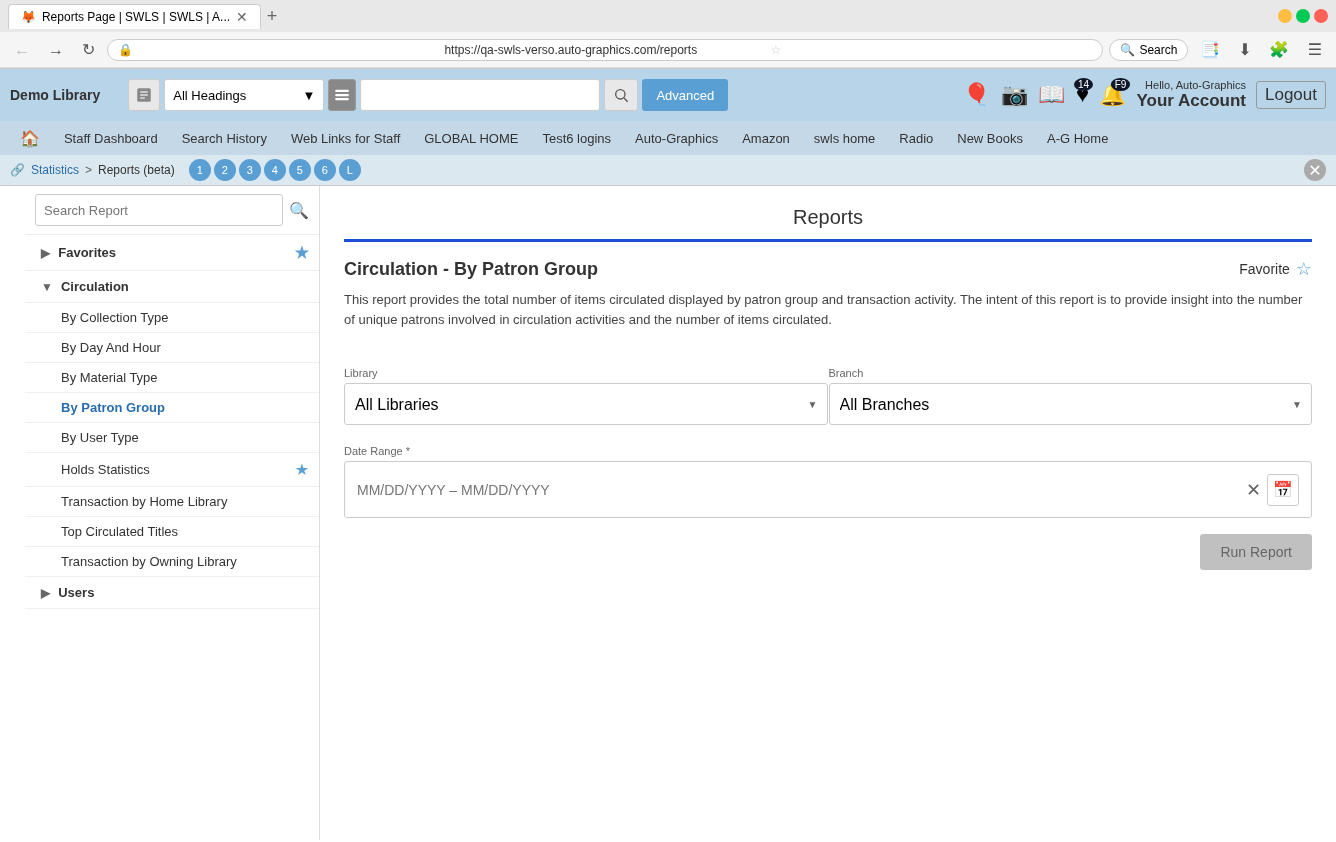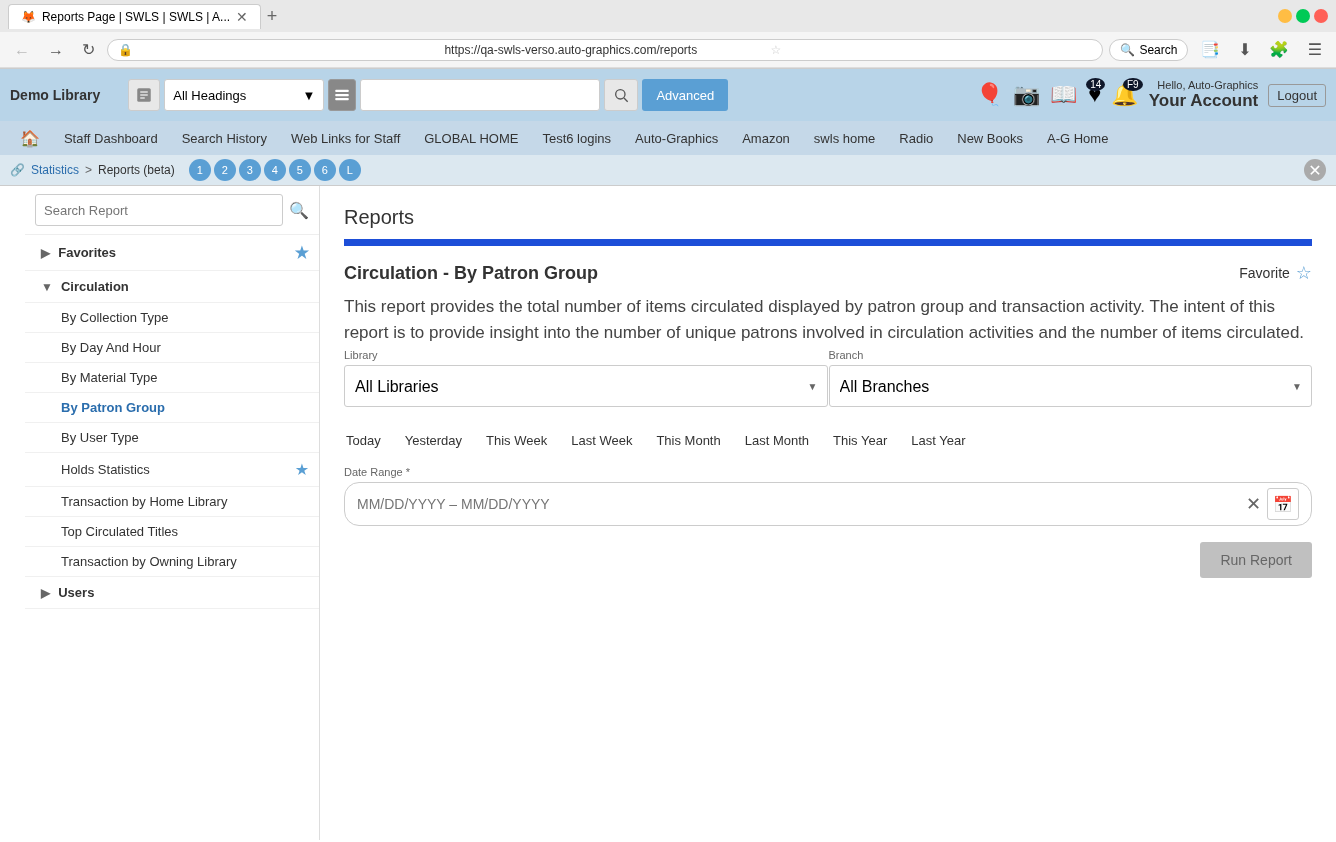--- a/index.html
+++ b/index.html
@@ -31,21 +31,21 @@
     .search-icon-btn { background: #e8e8e8; border: 1px solid #ccc; border-radius: 3px; padding: 4px; cursor: pointer; width: 32px; height: 32px; display: flex; align-items: center; justify-content: center; }
     .search-dropdown { border: 1px solid #ccc; border-radius: 3px; padding: 4px 8px; background: #fff; height: 32px; font-size: 13px; cursor: pointer; min-width: 160px; display: flex; align-items: center; justify-content: space-between; }
     .search-input { border: 1px solid #ccc; border-radius: 3px; padding: 4px 8px; flex: 1; height: 32px; font-size: 13px; background: #fff; }
     .search-go-btn { background: #e8e8e8; border: 1px solid #ccc; border-radius: 3px; padding: 4px 8px; cursor: pointer; height: 32px; display: flex; align-items: center; justify-content: center; }
     .advanced-btn { background: #5a9fd4; color: #fff; border: none; border-radius: 3px; padding: 6px 14px; font-size: 13px; cursor: pointer; height: 32px; }
     .header-icons { margin-left: auto; display: flex; align-items: center; gap: 10px; }
     .header-icon { cursor: pointer; display: flex; flex-direction: column; align-items: center; font-size: 10px; color: #333; }
     .badge { background: #0f172a; color: #fff; border-radius: 50%; font-size: 10px; padding: 1px 4px; position: absolute; top: -4px; right: -4px; }
     .icon-wrap { position: relative; display: inline-flex; }
     .user-section { display: flex; flex-direction: column; align-items: flex-end; font-size: 11px; }
-    .logout-btn { background: none; border: 1px solid #999; border-radius: 3px; padding: 3px 8px; cursor: pointer; font-size: 13px; color: #333; }
+    .logout-btn { background: none; border: 1px solid #999; border-radius: 3px; padding: 3px 8px; cursor: pointer; font-size: 17px; color: #333; }
 
     
     .nav-bar { background: #c5d8e8; display: flex; align-items: center; padding: 0 10px; height: 34px; gap: 4px; font-size: 13px; flex-wrap: nowrap; overflow: hidden; }
     .nav-item { padding: 4px 10px; cursor: pointer; color: #333; white-space: nowrap; border-radius: 3px; }
     .nav-home { font-size: 16px; }
 
     
     .breadcrumb-bar { background: #dce8f0; display: flex; align-items: center; padding: 4px 10px; gap: 6px; font-size: 12px; border-bottom: 1px solid #ccc; }
     .breadcrumb-link { color: #2a6dad; cursor: pointer; text-decoration: none; }
     .breadcrumb-sep { color: #666; }
@@ -67,42 +67,42 @@
     .sidebar-item.section-header { font-weight: bold; color: #333; }
     .sidebar-chevron { margin-right: 8px; color: #666; font-size: 12px; }
     .sidebar-label { flex: 1; font-size: 13px; color: #333; }
     .sidebar-star { color: #5a9fd4; cursor: pointer; font-size: 16px; }
     .sidebar-star.filled { color: #5a9fd4; }
     .sidebar-subitem { padding: 7px 10px 7px 36px; cursor: pointer; border-bottom: 1px solid #f0f0f0; font-size: 13px; color: #333; }
     .sidebar-subitem.active { color: #2a6dad; font-weight: bold; }
 
     
     .content { flex: 1; padding: 20px 24px; overflow-y: auto; }
-    .content-title { font-size: 20px; font-weight: normal; color: #333; margin-bottom: 16px; border-bottom: 7px solid #1d4ed8; padding-bottom: 10px; }
+    .content-title { font-size: 20px; font-weight: normal; color: #333; margin-bottom: 16px; border-bottom: 3px solid #1d4ed8; padding-bottom: 10px; text-align: center; }
     .report-title-bar { display: flex; align-items: center; justify-content: space-between; margin-bottom: 10px; }
     .report-title { font-size: 18px; font-weight: bold; color: #333; }
     .favorite-btn { display: flex; align-items: center; gap: 6px; background: none; border: none; cursor: pointer; color: #333; font-size: 14px; }
     .favorite-star { font-size: 18px; color: #5a9fd4; }
-    .report-desc { font-size: 17px; color: #444; line-height: 1.5; margin-bottom: 4px; }
+    .report-desc { font-size: 13px; color: #444; line-height: 1.5; margin-bottom: 38px; }
 
     
     .form-row { display: flex; gap: 1px; margin-bottom: 20px; }
     .form-field { flex: 1; }
     .form-field label { font-size: 11px; color: #666; display: block; margin-bottom: 4px; }
     .form-select-wrapper { position: relative; }
     .form-select-wrapper::after { content: '▼'; position: absolute; right: 10px; top: 50%; transform: translateY(-50%); color: #666; font-size: 10px; pointer-events: none; }
     .form-select-wrapper select { width: 100%; border: 1px solid #ccc; border-radius: 3px; padding: 8px 10px; font-size: 16px; background: #fff; appearance: none; cursor: pointer; height: 42px; }
 
     
     .date-tabs { display: flex; gap: 20px; margin-bottom: 10px; }
     .date-tab { padding: 6px 2px; font-size: 13px; cursor: pointer; color: #333; border-bottom: 2px solid transparent; }
 
     
     .date-range-label { font-size: 11px; color: #666; margin-bottom: 4px; }
-    .date-range-field { display: flex; align-items: center; border: 1px solid #ccc; border-radius: 15px; padding: 8px 12px; background: #fff; height: 44px; }
+    .date-range-field { display: flex; align-items: center; border: 1px solid #ccc; border-radius: 3px; padding: 8px 12px; background: #fff; height: 57px; }
     .date-range-input { flex: 1; font-size: 14px; color: #bbb; border: none; outline: none; background: none; }
     .date-clear-btn { background: none; border: none; cursor: pointer; color: #666; font-size: 18px; margin-right: 6px; }
     .date-cal-btn { background: none; border: 1px solid #ccc; border-radius: 3px; padding: 4px; cursor: pointer; font-size: 16px; width: 32px; height: 32px; display: flex; align-items: center; justify-content: center; }
 
     
     .run-report-row { display: flex; justify-content: flex-end; margin-top: 16px; }
     .run-report-btn { background: #c0c0c0; color: #666; border: none; border-radius: 3px; padding: 10px 20px; font-size: 14px; cursor: pointer; }
 
     
     .sidebar::-webkit-scrollbar { width: 8px; }
@@ -315,30 +315,20 @@
       <div class="form-field">
         <label>Branch</label>
         <div class="form-select-wrapper">
           <select>
             <option>All Branches</option>
           </select>
         </div>
       </div>
     </div>
 
-    <div class="date-tabs">
-      <span class="date-tab">Today</span>
-      <span class="date-tab">Yesterday</span>
-      <span class="date-tab">This Week</span>
-      <span class="date-tab">Last Week</span>
-      <span class="date-tab">This Month</span>
-      <span class="date-tab">Last Month</span>
-      <span class="date-tab">This Year</span>
-      <span class="date-tab">Last Year</span>
-    </div>
 
     <div>
       <div class="date-range-label">Date Range *</div>
       <div class="date-range-field">
         <input class="date-range-input" type="text" placeholder="MM/DD/YYYY – MM/DD/YYYY" style="">
         <button class="date-clear-btn">✕</button>
         <button class="date-cal-btn">📅</button>
       </div>
     </div>
 

